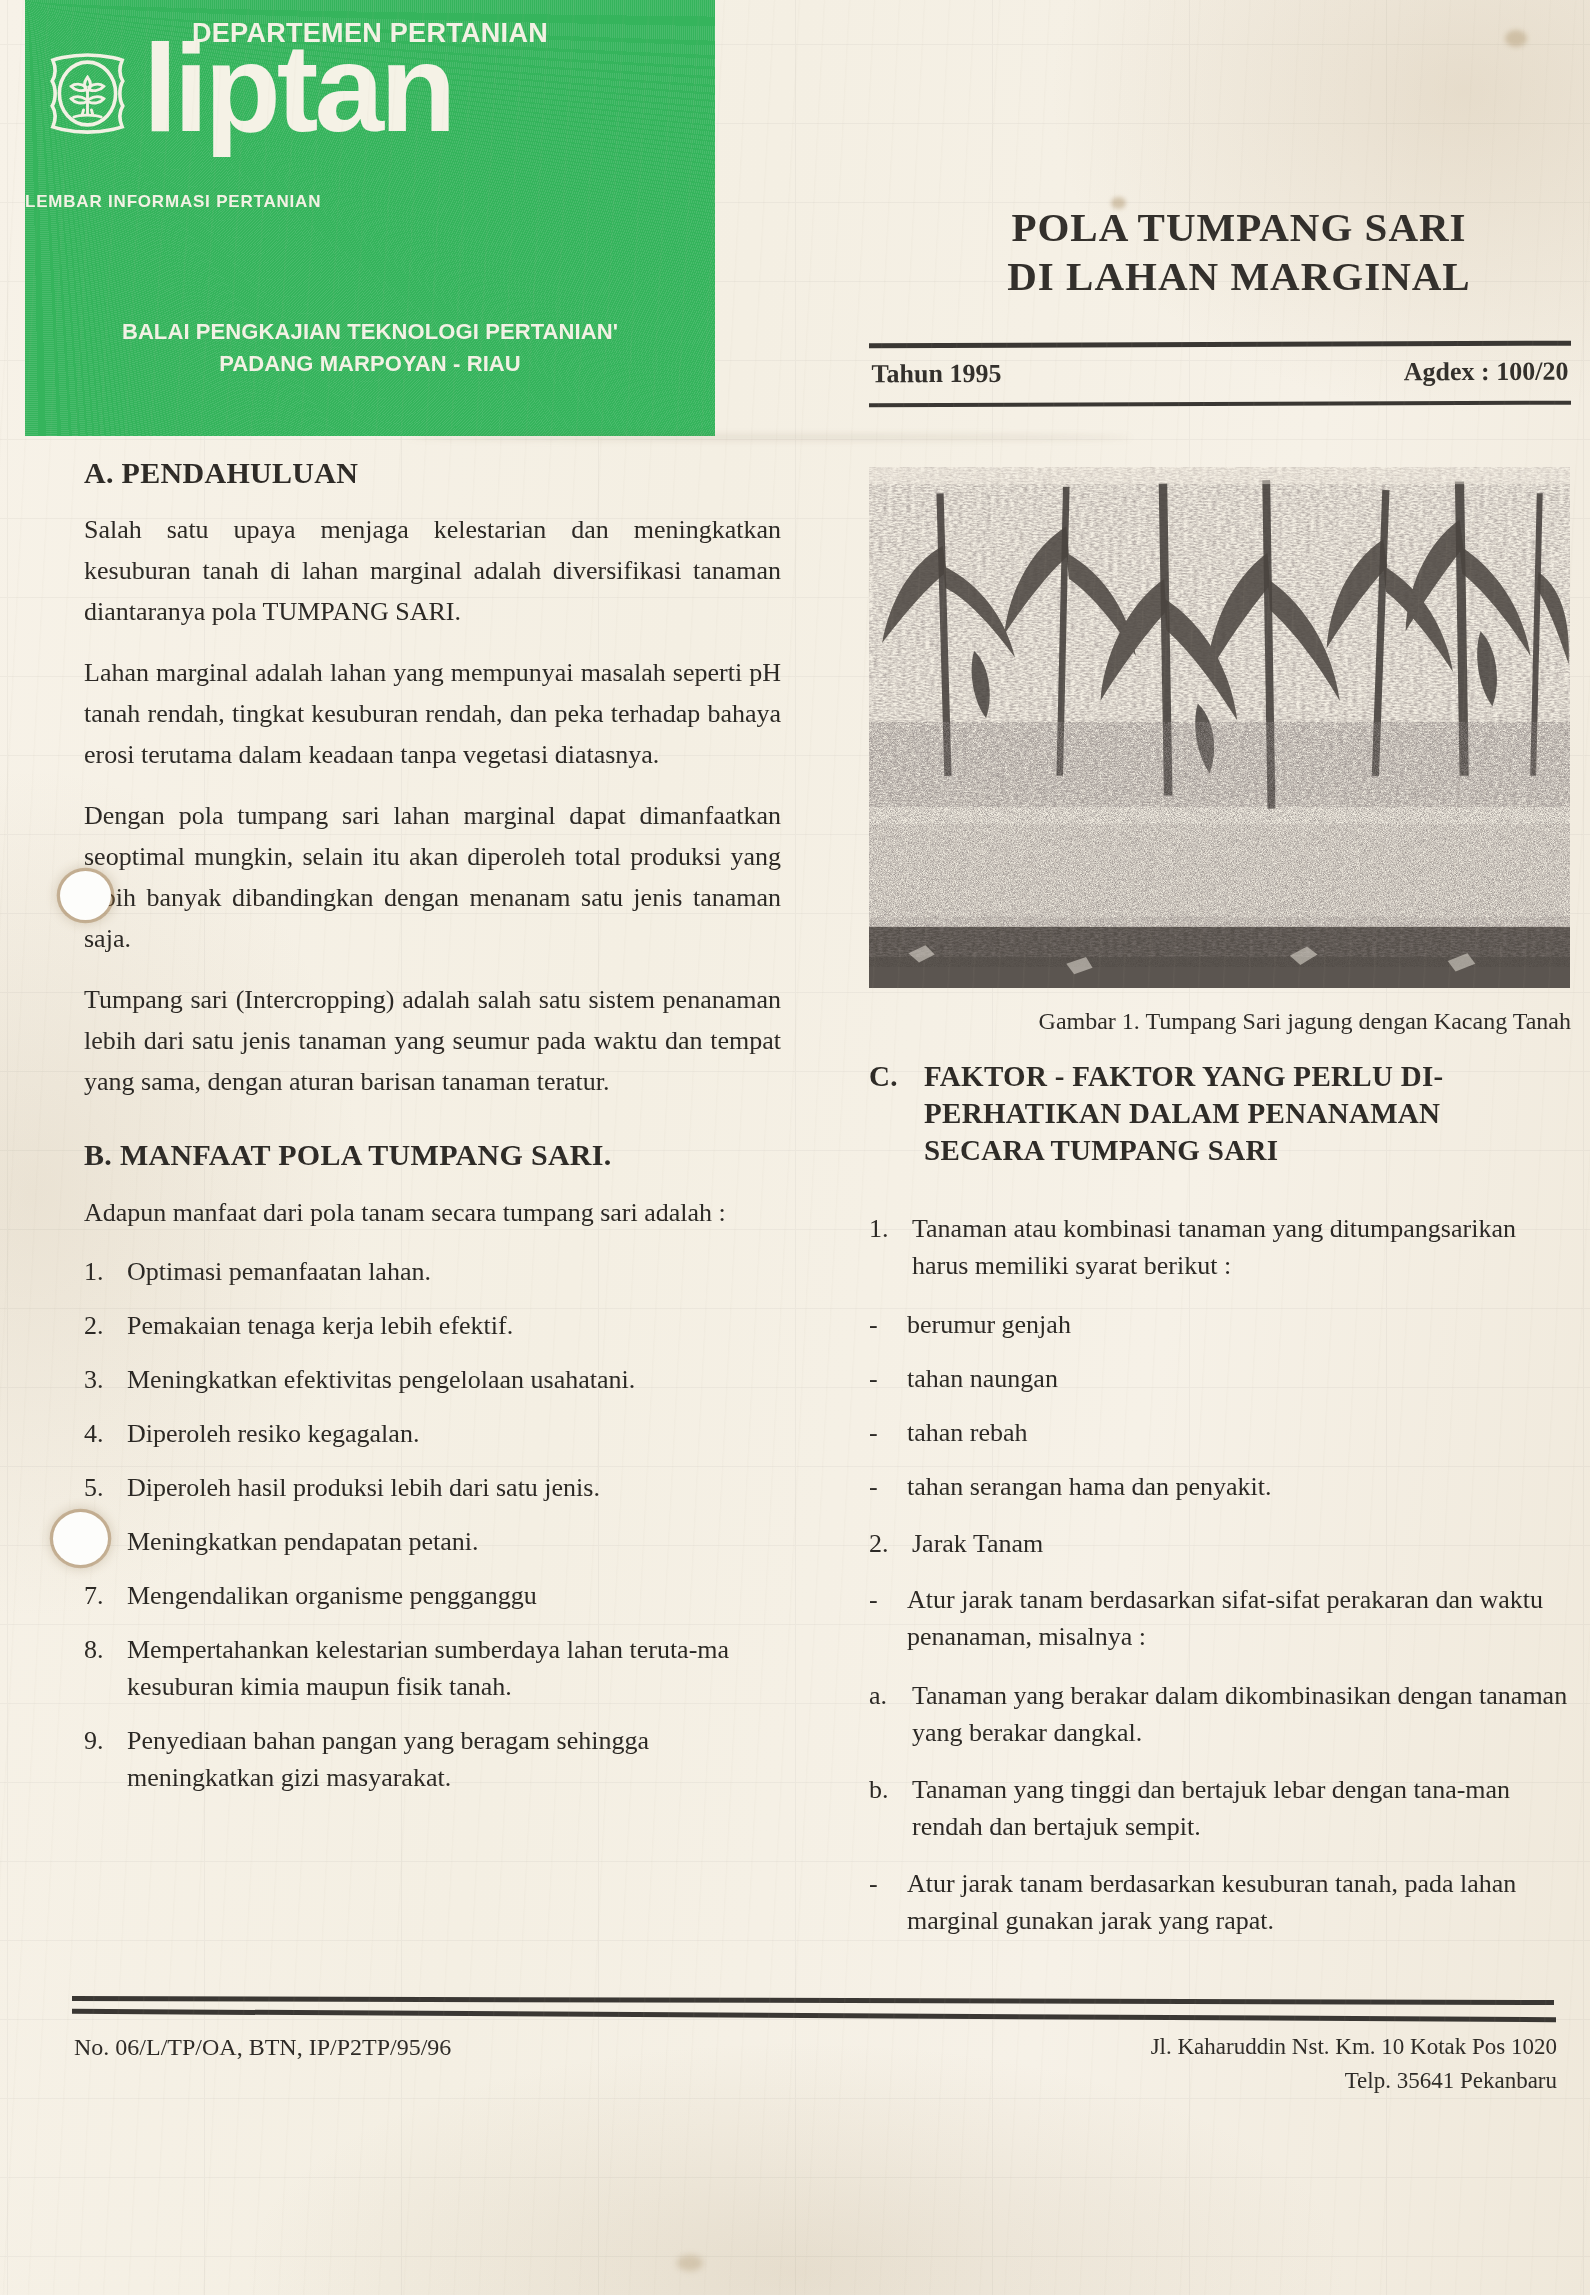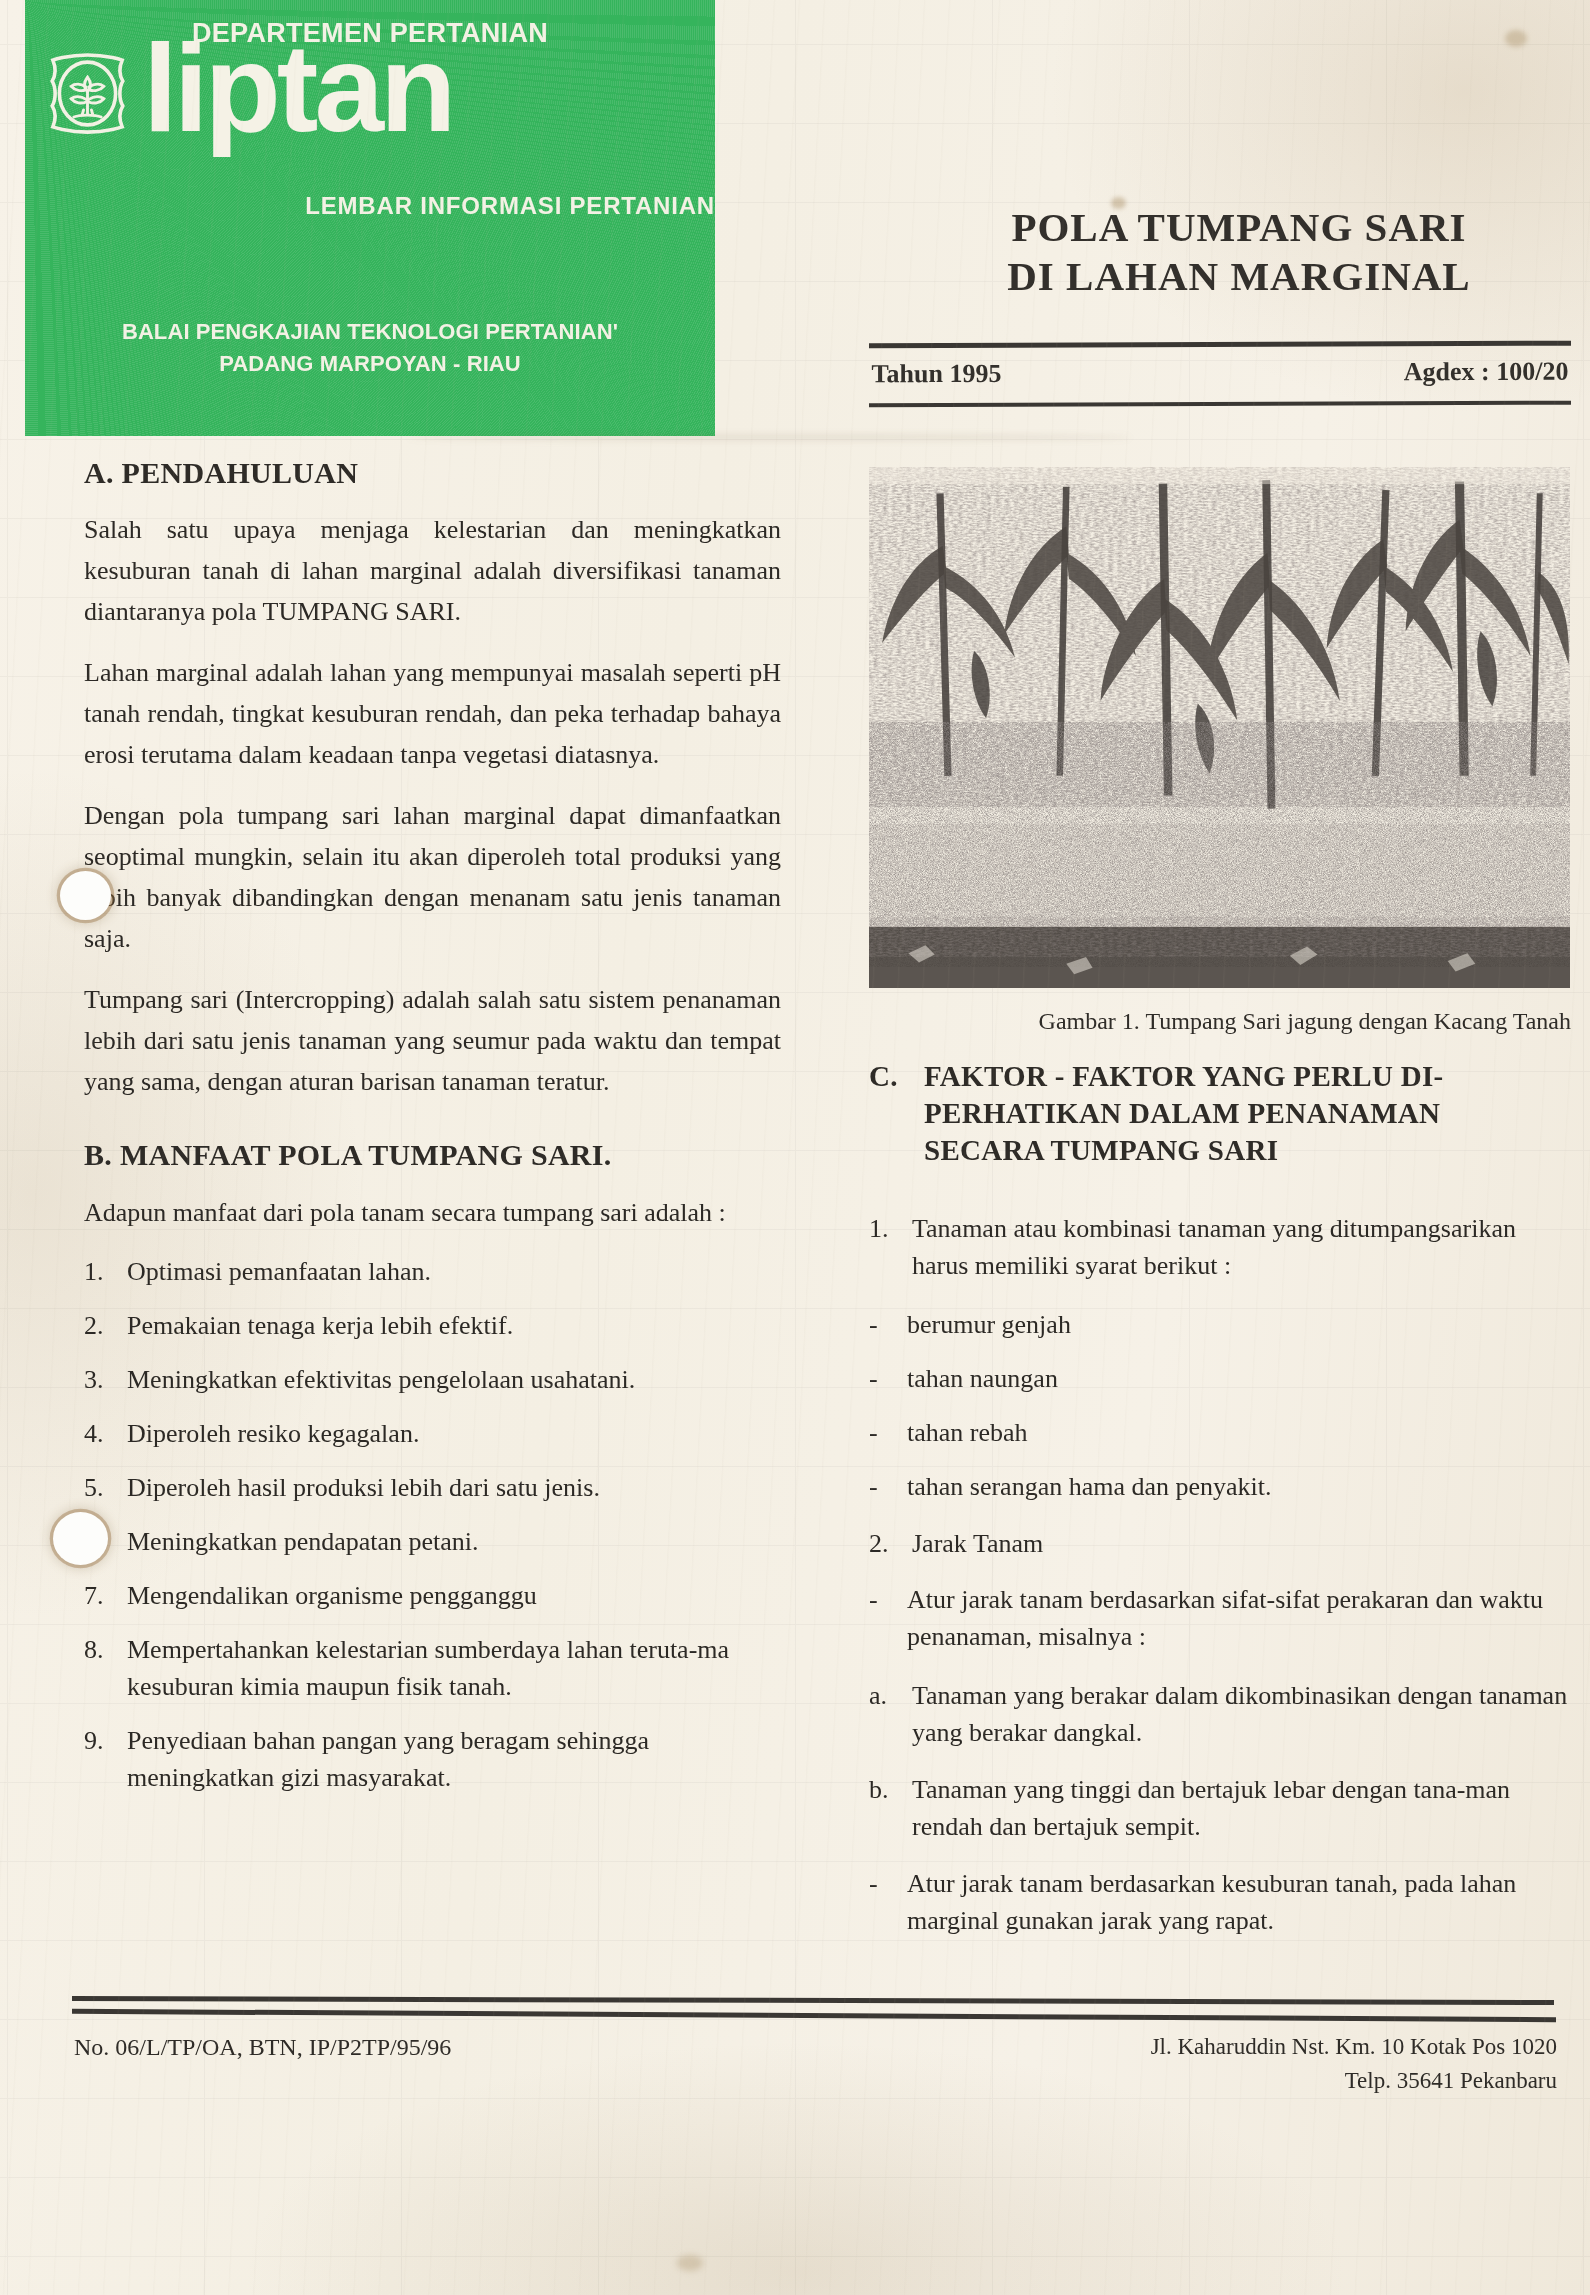--- a/index.html
+++ b/index.html
@@ -55,23 +55,23 @@
   }
   .mh-logo{
     position:absolute;left:20px;top:51px;width:85px;height:85px;
   }
   .mh-liptan{
     position:absolute;left:118px;top:25px;
     font-family:"Liberation Sans",sans-serif;font-weight:bold;
     font-size:125px;line-height:125px;letter-spacing:-4px;color:#f5f2e6;
   }
   .mh-sub{
-    position:absolute;top:192px;left:0;width:100%;text-align:right;
+    position:absolute;top:192px;left:0;width:100%;text-align:left;
     font-family:"Liberation Sans",sans-serif;font-weight:bold;
-    font-size:24px;letter-spacing:0.8px;color:#f3f1e4;
+    font-size:17px;letter-spacing:0.8px;color:#f3f1e4;
   }
   .mh-inst{
     position:absolute;top:316px;left:0;width:100%;text-align:center;
     font-family:"Liberation Sans",sans-serif;font-weight:bold;
     font-size:22px;line-height:32px;letter-spacing:0.1px;color:#f3f1e4;
   }
 
   
   .doc-title{
     position:absolute;left:907px;top:203px;width:664px;

